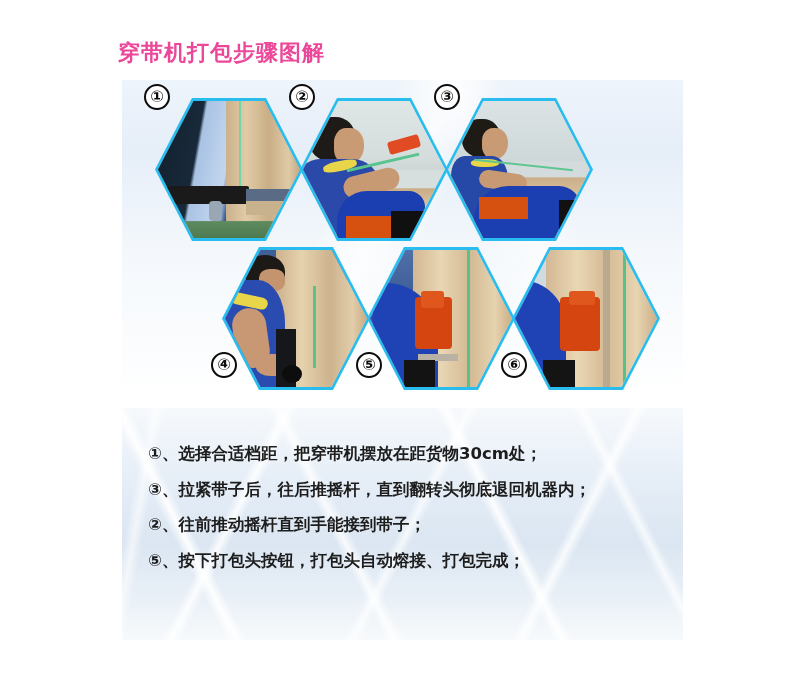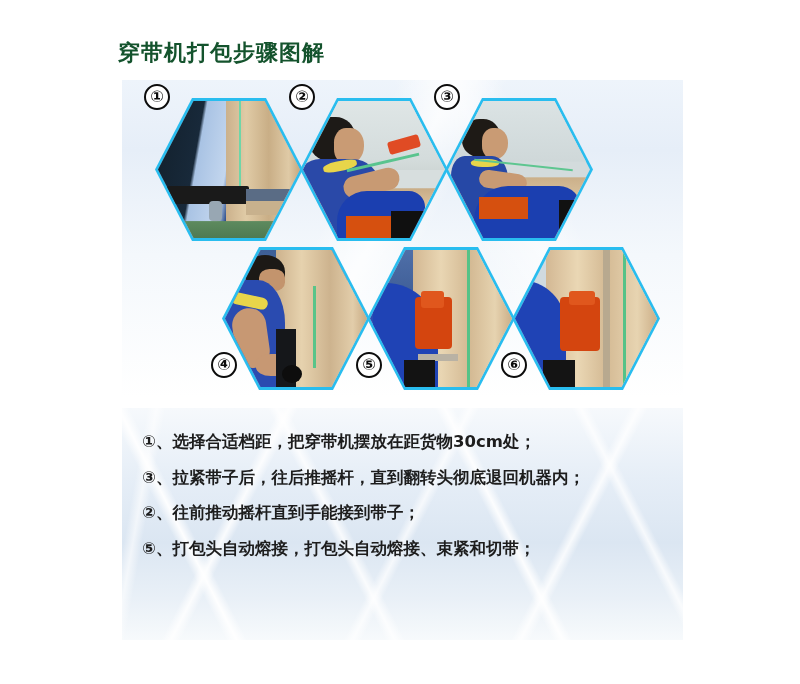--- a/index.html
+++ b/index.html
@@ -16,21 +16,21 @@
     font-family: "DejaVu Sans", "Liberation Sans", sans-serif;
   }
 
   
   #page-title {
     position: absolute;
     left: 118px;
     top: 38px;
     font-size: 22px;
     font-weight: 700;
-    color: #14532d;
+    color: #ec4899;
     letter-spacing: 1px;
     white-space: nowrap;
     font-family: "DejaVu Sans", "Liberation Sans", sans-serif;
   }
 
   
   #hex-panel {
     position: absolute;
     left: 122px;
     top: 80px;
@@ -204,22 +204,22 @@
       linear-gradient(63deg, rgba(255,255,255,0) 62%, rgba(255,255,255,.9) 63.3%, rgba(255,255,255,0) 64.6%),
       linear-gradient(63deg, rgba(255,255,255,0) 80%, rgba(255,255,255,.75) 81.2%, rgba(255,255,255,0) 82.4%),
       linear-gradient(117deg, rgba(255,255,255,0) 26%, rgba(255,255,255,.85) 27.3%, rgba(255,255,255,0) 28.6%),
       linear-gradient(117deg, rgba(255,255,255,0) 50%, rgba(255,255,255,.7) 51.2%, rgba(255,255,255,0) 52.4%),
       linear-gradient(117deg, rgba(255,255,255,0) 72%, rgba(255,255,255,.8) 73.3%, rgba(255,255,255,0) 74.6%),
       linear-gradient(100deg, rgba(255,255,255,0) 8%, rgba(255,255,255,.6) 9.4%, rgba(255,255,255,0) 10.8%);
     pointer-events: none;
   }
   #steps-list {
     position: relative;
-    margin: 0;
-    padding: 26px 0 0 20px;
+    margin: 12px;
+    padding: 26px 0 0 14px;
     list-style: none;
   }
   #steps-list li {
     font-size: 16.5px;
     font-weight: 700;
     color: #1d1d1d;
     line-height: 1;
     margin-bottom: 19px;
     white-space: nowrap;
     font-family: "DejaVu Sans", "Liberation Sans", sans-serif;
@@ -327,15 +327,15 @@
   </div>
   <div class="badge" style="left:379px; top:272px;">⑥</div>
 </div>
 
 <div id="steps-panel">
   <div class="rays"></div>
   <ul id="steps-list">
     <li>①、选择合适档距，把穿带机摆放在距货物30cm处；</li>
     <li>③、拉紧带子后，往后推摇杆，直到翻转头彻底退回机器内；</li>
     <li>②、往前推动摇杆直到手能接到带子；</li>
-    <li>⑤、打包头自动熔接，打包头自动熔接、束紧和切带；</li>
+    <li>⑤、按下打包头按钮，打包头自动熔接、打包完成；</li>
   </ul>
 </div>
 
 </body></html>

